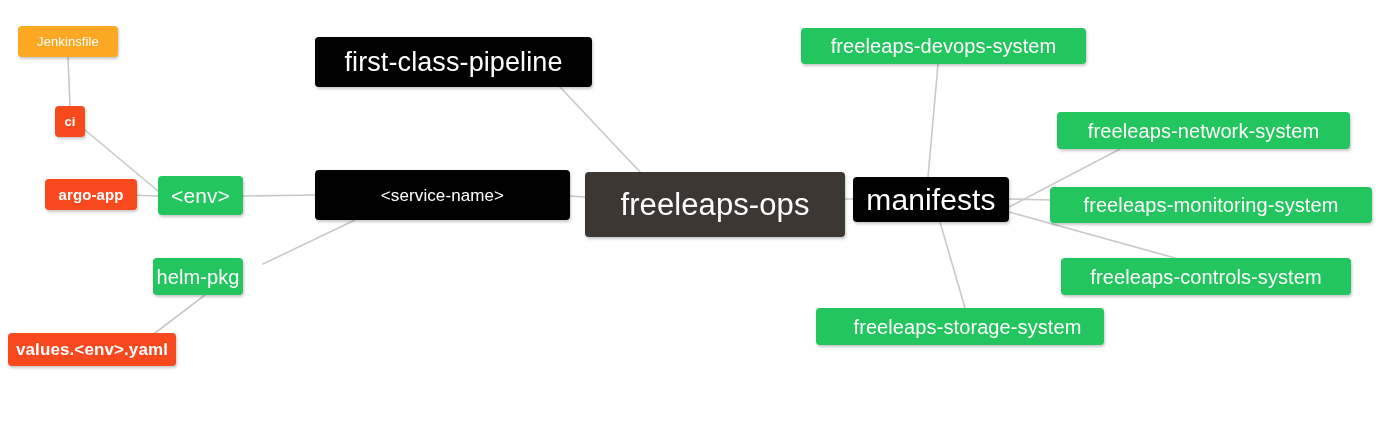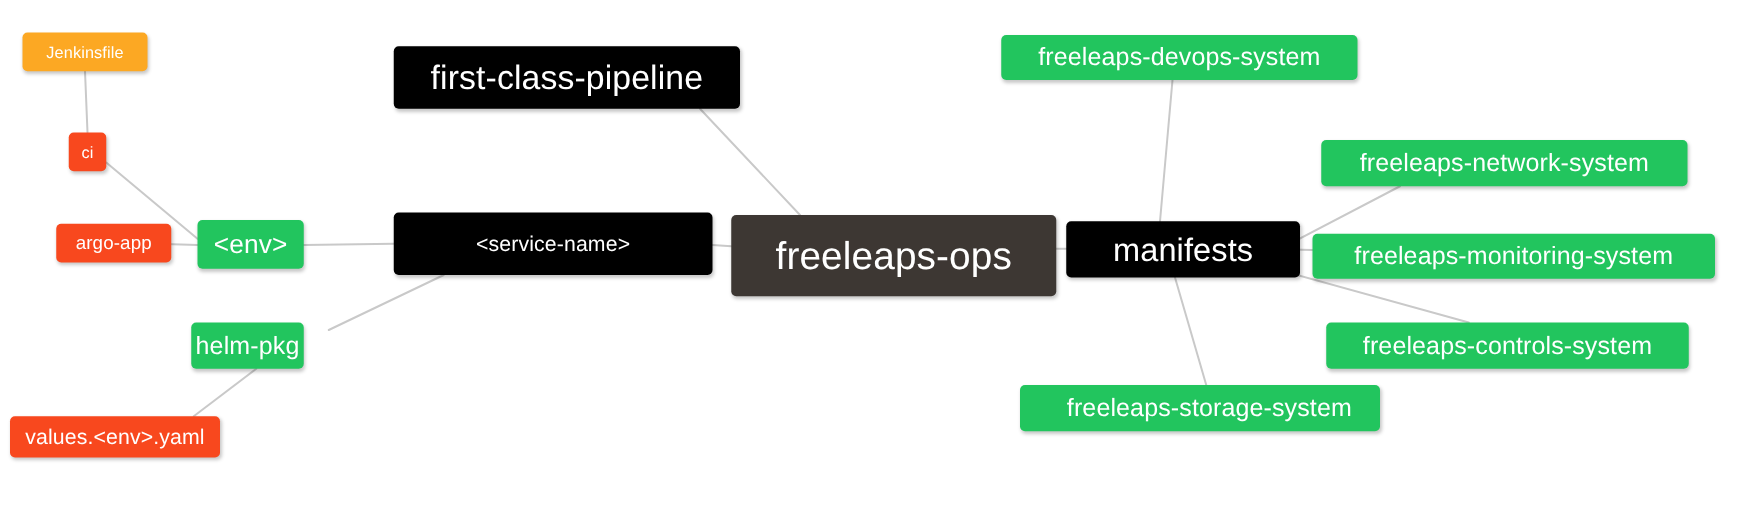--- a/index.html
+++ b/index.html
@@ -35,21 +35,21 @@
     border-radius: 4px;
     white-space: nowrap;
     line-height: 1;
     box-shadow: 1px 2px 3px rgba(0,0,0,0.22);
     letter-spacing: 0.1px;
     text-rendering: optimizeLegibility;
   }
   .n-root   { background: #3d3733; }
   .n-blue   { background: #000000; }
   .n-green  { background: #22c55e; }
-  .n-red    { background: #f8481e; }
+  .n-red    { background: #f8481e; font-weight: bold; }
   .n-orange { background: #fca823; }
 </style>
 </head>
 <body>
 
 <div id="canvas">
   <svg id="edges" viewBox="0 0 1390 421" preserveAspectRatio="none" aria-hidden="true">
       <line x1="68" y1="57" x2="70" y2="106" stroke="#c9c9c9" stroke-width="1.6" stroke-linecap="round"></line>
       <line x1="85" y1="130" x2="158" y2="191" stroke="#c9c9c9" stroke-width="1.6" stroke-linecap="round"></line>
       <line x1="125" y1="195" x2="158" y2="196" stroke="#c9c9c9" stroke-width="1.6" stroke-linecap="round"></line>
@@ -68,20 +68,20 @@
   <div id="nodes">
       <div class="node n-orange" style="left: 18px; top: 26px; width: 100px; height: 31px; font-size: 13px;">Jenkinsfile</div>
       <div class="node n-red" style="left: 55px; top: 106px; width: 30px; height: 31px; font-size: 13px;">ci</div>
       <div class="node n-red" style="left: 33px; top: 179px; width: 92px; height: 31px; font-size: 15px; margin-left: 12px;">argo-app</div>
       <div class="node n-green" style="left: 158px; top: 176px; width: 85px; height: 39px; font-size: 21px;">&lt;env&gt;</div>
       <div class="node n-green" style="left: 153px; top: 258px; width: 90px; height: 37px; font-size: 20px;">helm-pkg</div>
       <div class="node n-red" style="left: 8px; top: 333px; width: 168px; height: 33px; font-size: 17px;">values.&lt;env&gt;.yaml</div>
       <div class="node n-blue" style="left: 315px; top: 37px; width: 277px; height: 50px; font-size: 27px;">first-class-pipeline</div>
       <div class="node n-blue" style="left: 315px; top: 170px; width: 255px; height: 50px; font-size: 17px;">&lt;service-name&gt;</div>
       <div class="node n-root" style="left: 585px; top: 172px; width: 260px; height: 65px; font-size: 31px;">freeleaps-ops</div>
-      <div class="node n-blue" style="left: 853px; top: 177px; width: 187px; height: 45px; font-size: 26px;">manifests</div>
+      <div class="node n-blue" style="left: 853px; top: 177px; width: 156px; height: 45px; font-size: 30px;">manifests</div>
       <div class="node n-green" style="left: 801px; top: 28px; width: 285px; height: 36px; font-size: 20px;">freeleaps-devops-system</div>
       <div class="node n-green" style="left: 1057px; top: 112px; width: 293px; height: 37px; font-size: 20px;">freeleaps-network-system</div>
       <div class="node n-green" style="left: 1050px; top: 187px; width: 322px; height: 36px; font-size: 20px;">freeleaps-monitoring-system</div>
       <div class="node n-green" style="left: 1061px; top: 258px; width: 290px; height: 37px; font-size: 20px;">freeleaps-controls-system</div>
       <div class="node n-green" style="left: 816px; top: 308px; width: 288px; height: 37px; font-size: 20px; padding-left: 15px;">freeleaps-storage-system</div>
     </div>
 </div>
 
 </body></html>

